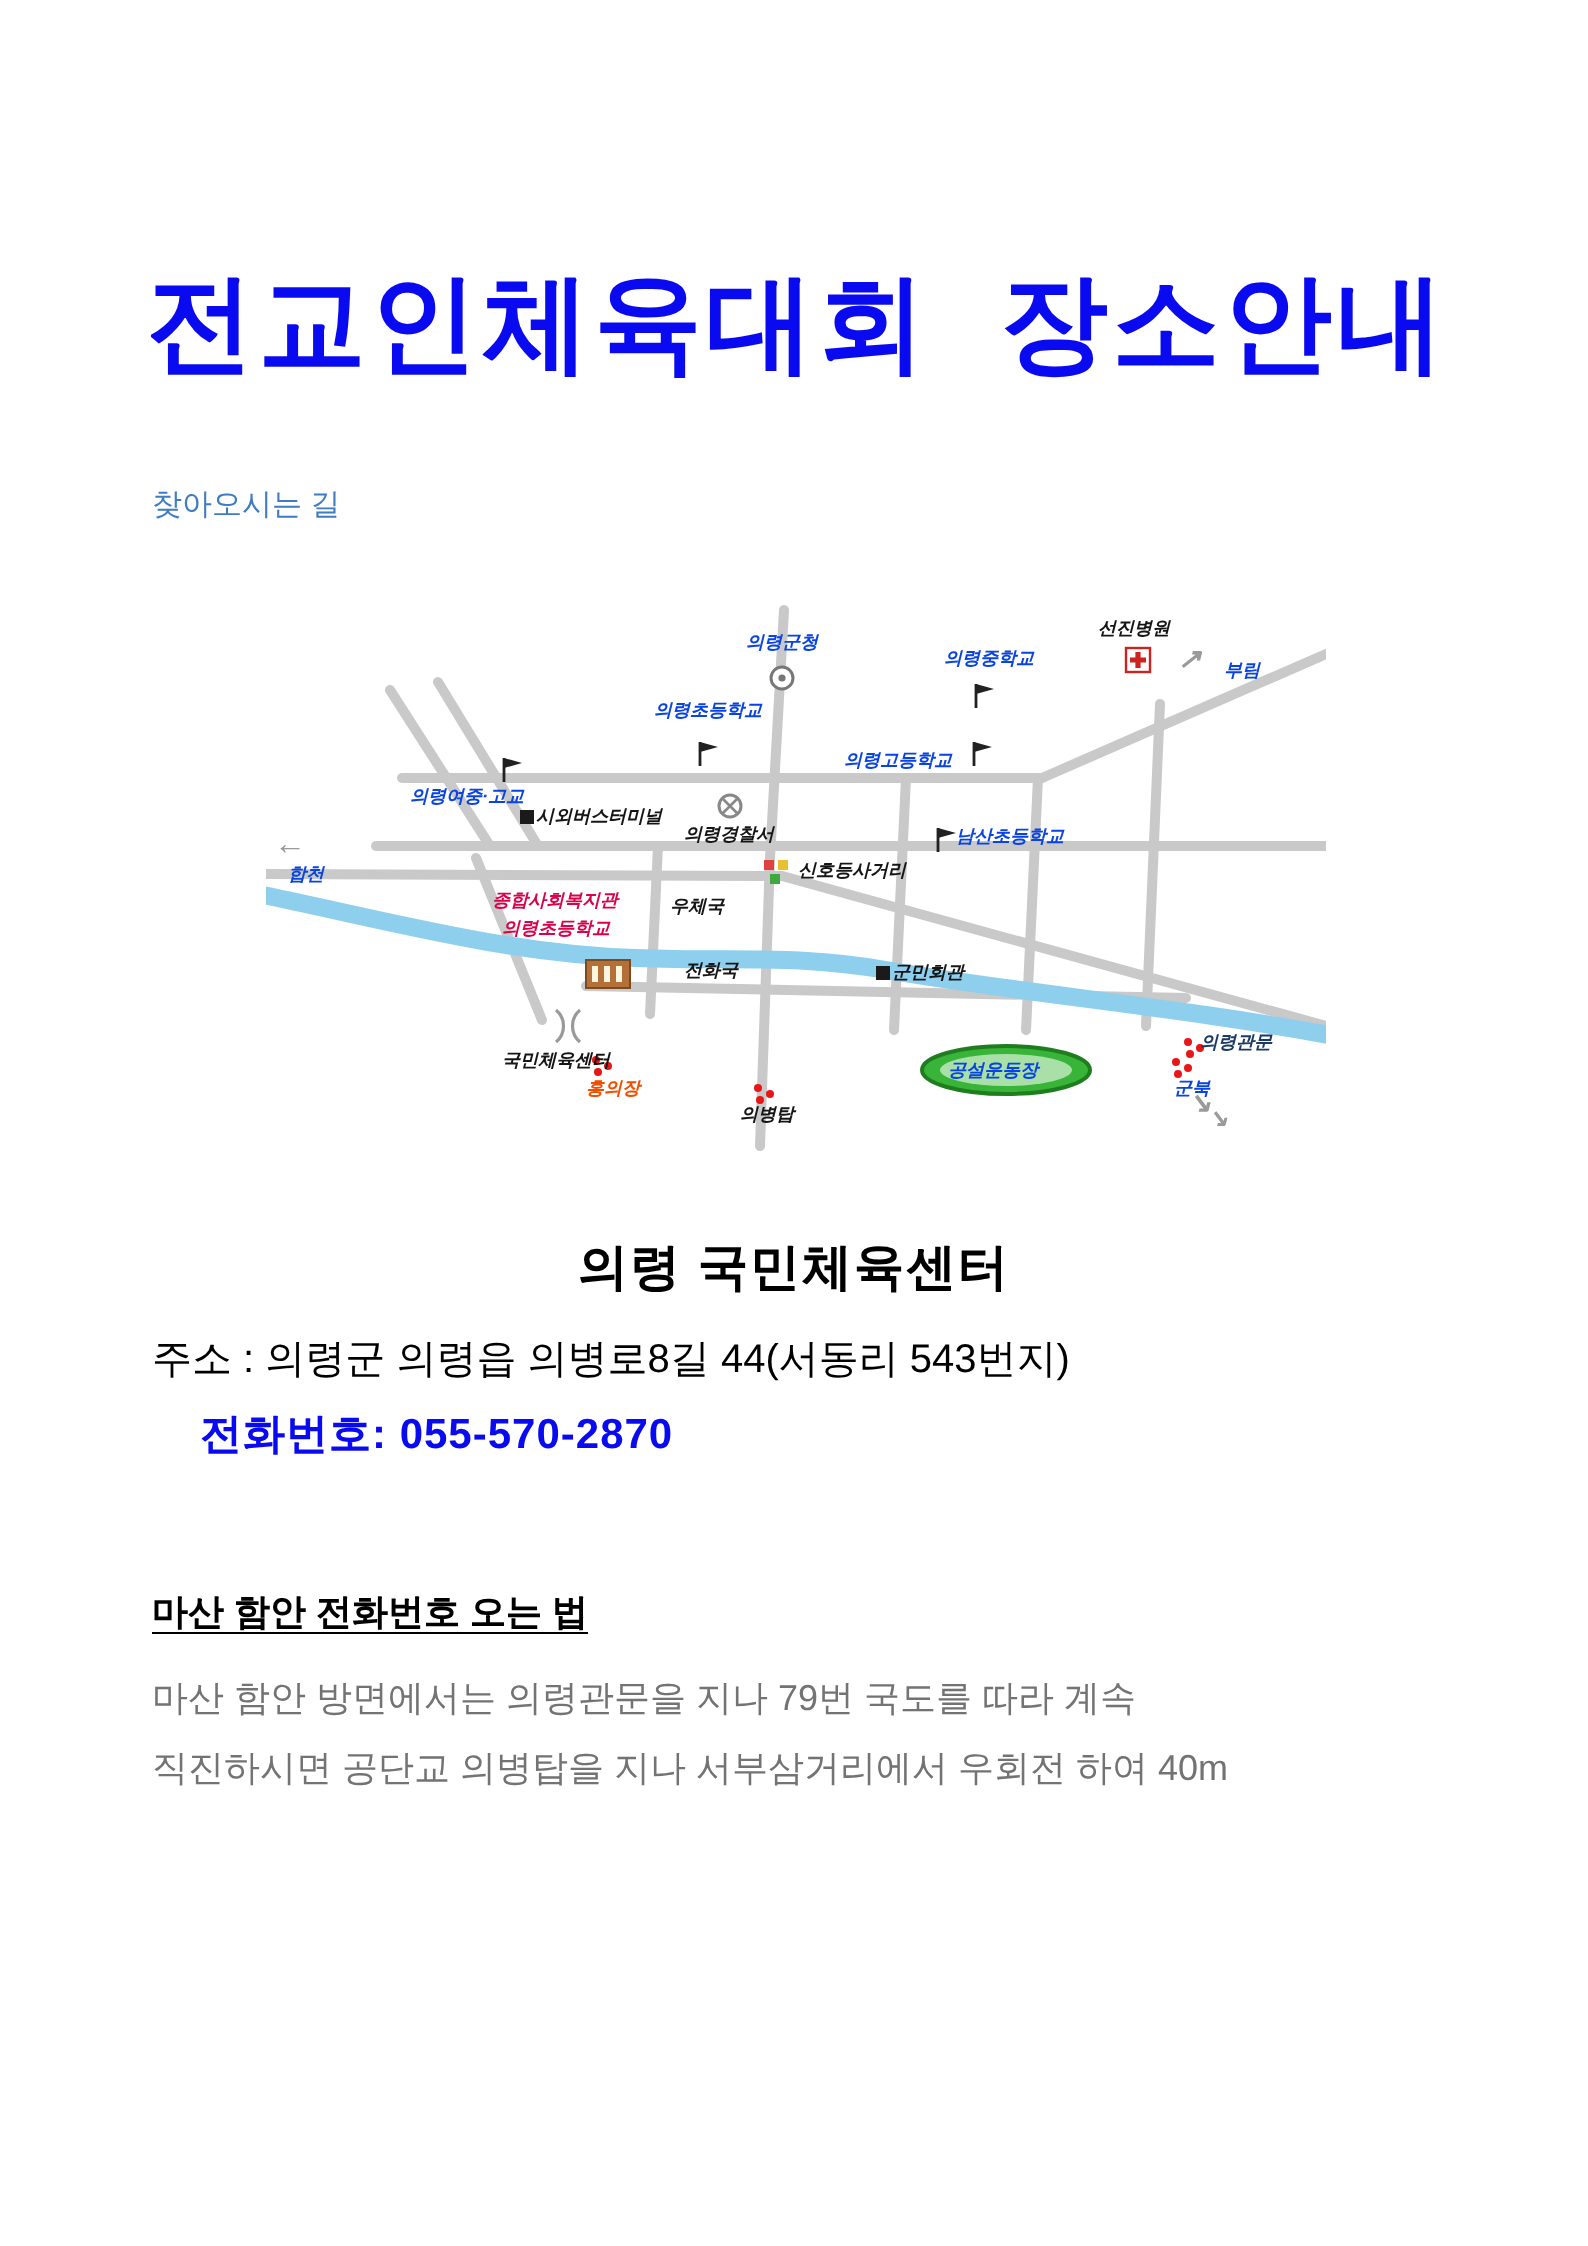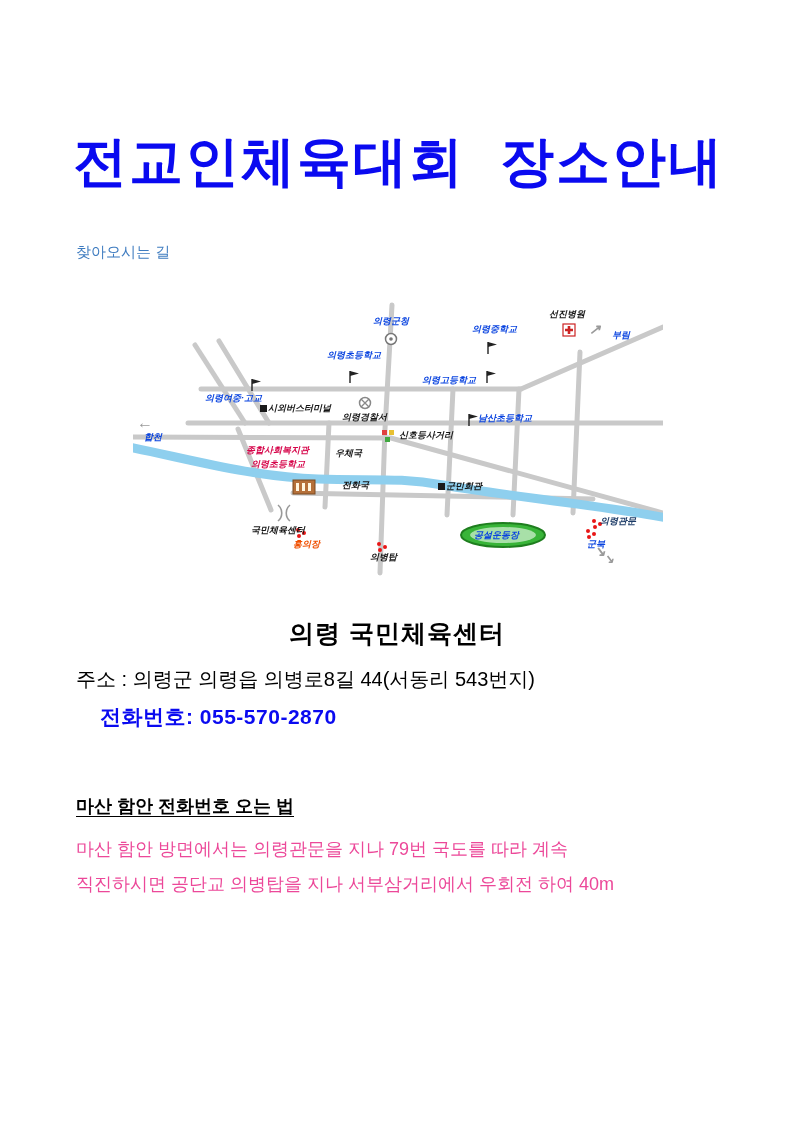--- a/index.html
+++ b/index.html
@@ -22,21 +22,21 @@
   .mlbl.center { text-align:left; }
   .arrow { position:absolute; color:#9a9a9a; font-weight:700; line-height:1; }
 
   .venue-name { position:absolute; left:0; top:617px; width:100%; text-align:center;
                 font-size:25px; font-weight:600; color:#000; letter-spacing:1px; }
   .address { position:absolute; left:76px; top:666px; font-size:20px; color:#000; }
   .phone   { position:absolute; left:76px; top:703px; font-size:21px; font-weight:700;
              color:#0a0af0; letter-spacing:0.5px;margin-left:24px; }
   .dir-heading { position:absolute; left:76px; top:794px; font-size:18px; font-weight:700;
                  color:#000; text-decoration:underline; text-underline-offset:4px; }
-  .dir-body { position:absolute; left:76px; top:832px; font-size:18px; color:#ec4899; line-height:35px; }
+  .dir-body { position:absolute; left:76px; top:832px; font-size:18px; color:#737373; line-height:35px; }
 </style>
 </head>
 <body>
 
 <div class="page">
 
   <h1 class="title">전교인체육대회 장소안내</h1>
   <div class="subtitle">찾아오시는 길</div>
 
   <div class="map-figure">

